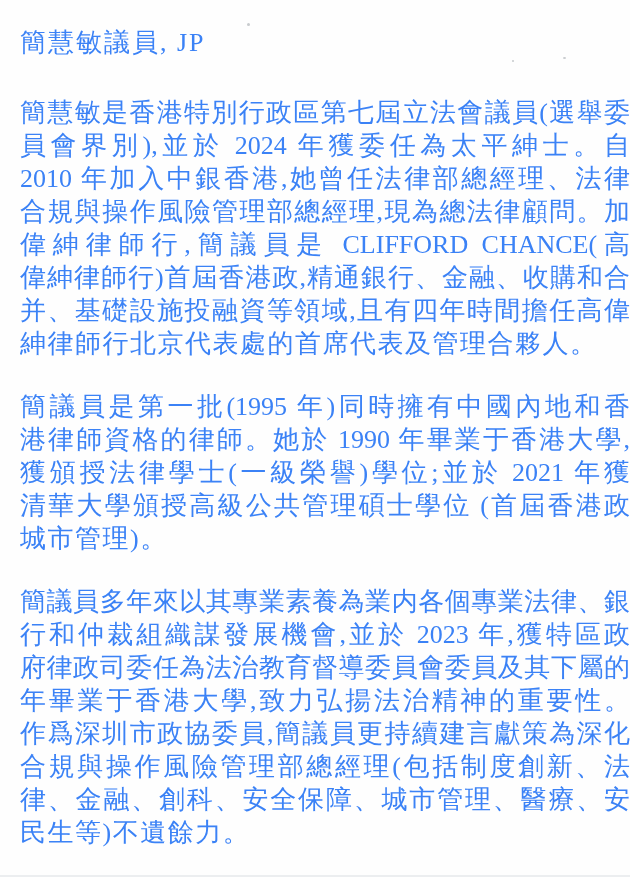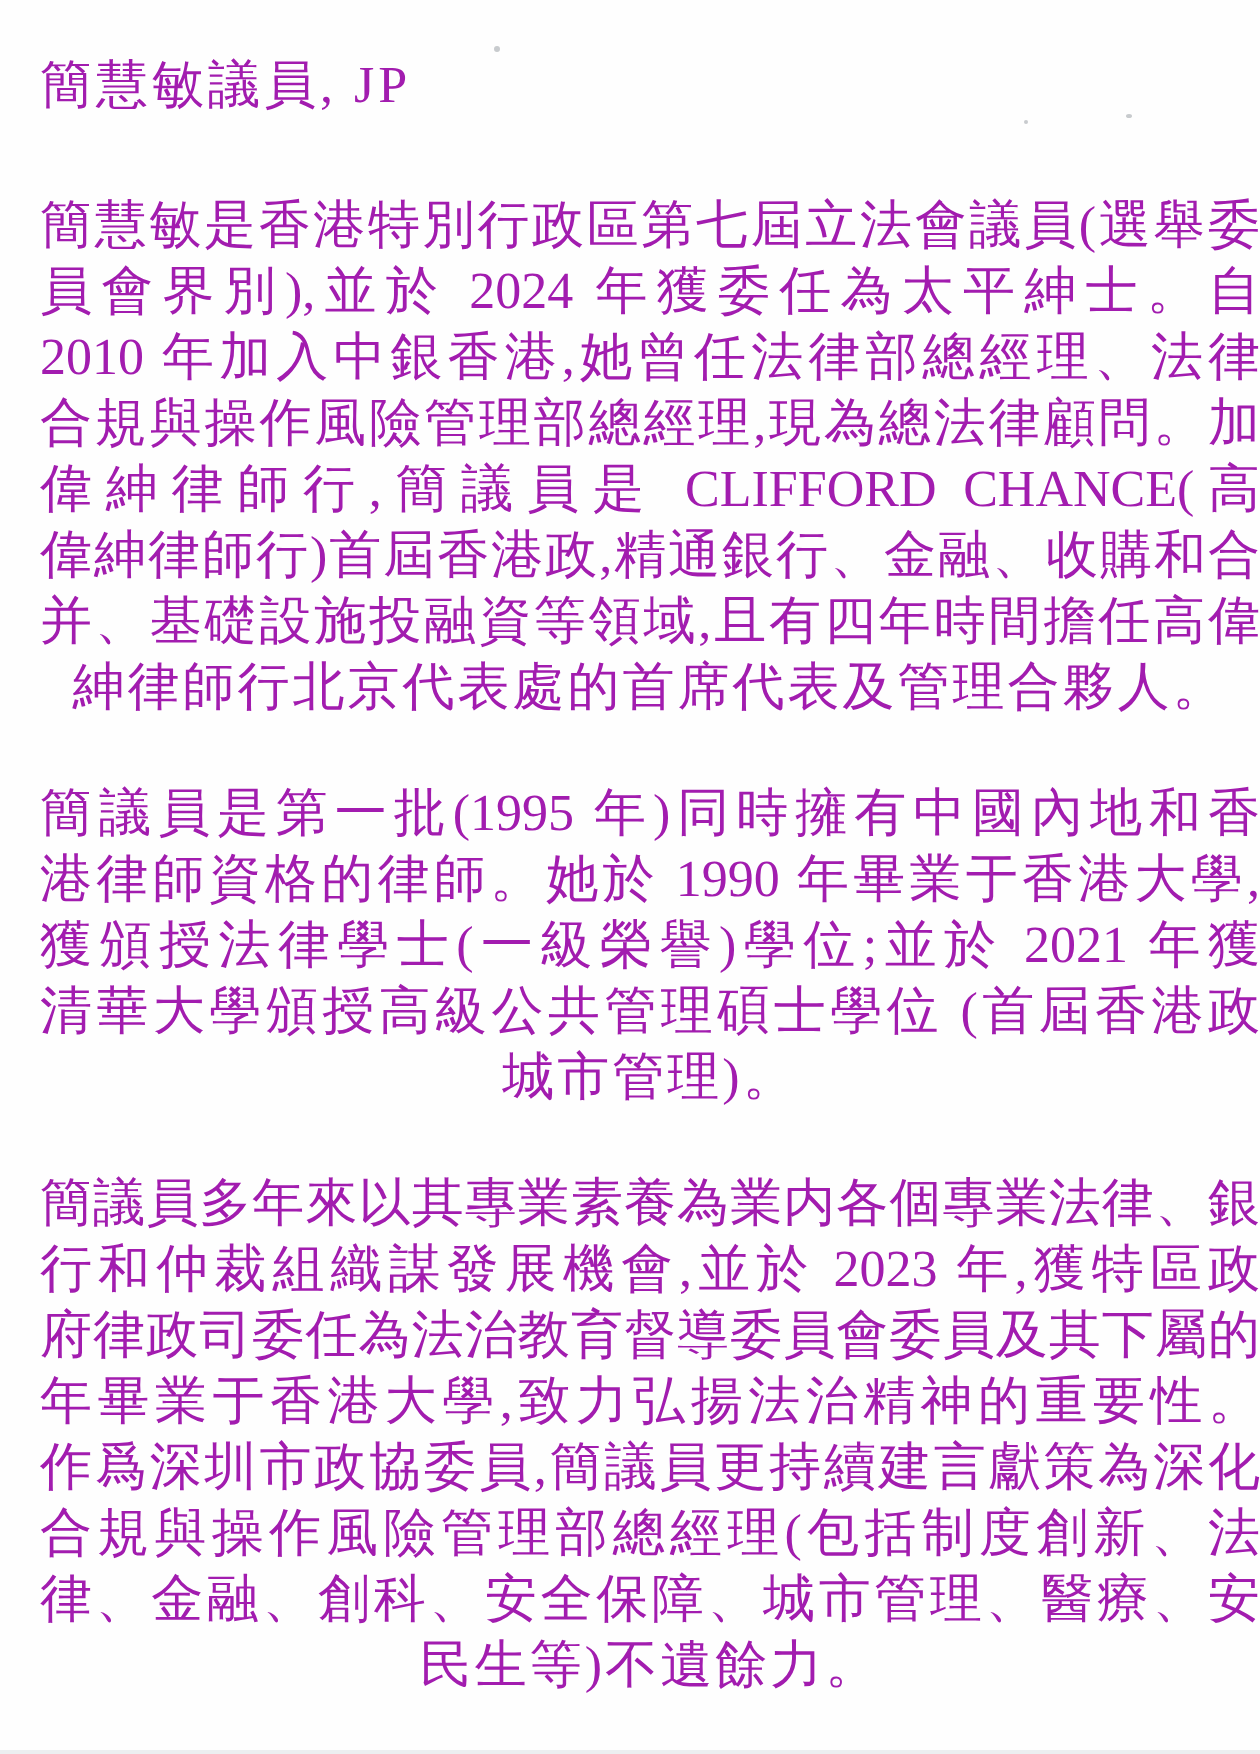--- a/index.html
+++ b/index.html
@@ -8,40 +8,40 @@
     background: #ffffff;
   }
   .page {
     position: relative;
     width: 630px;
     height: 877px;
     box-sizing: border-box;
     background: #fefefe;
     padding: 26px 0 0 20px;
     font-family: "Liberation Serif", "DejaVu Serif", serif;
-    color: #a21caf;
+    color: #3b82f6;
     overflow: hidden;
     border-bottom: 2px solid #eceef0;
   }
   .line {
     font-size: 26px;
     line-height: 33px;
     height: 33px;
     overflow: hidden;
     letter-spacing: 0px;
   }
   
   .line.j {
     text-align: justify;
     text-align-last: justify;
     text-justify: inter-character;
   }
   
   .line.last {
-    text-align: center;
+    text-align: left;
     letter-spacing: 1.5px;
   }
   .title-block {
     margin-bottom: 37px;
   }
   .title-block .line {
     letter-spacing: 2px;
   }
   .para {
     margin-bottom: 30px;

